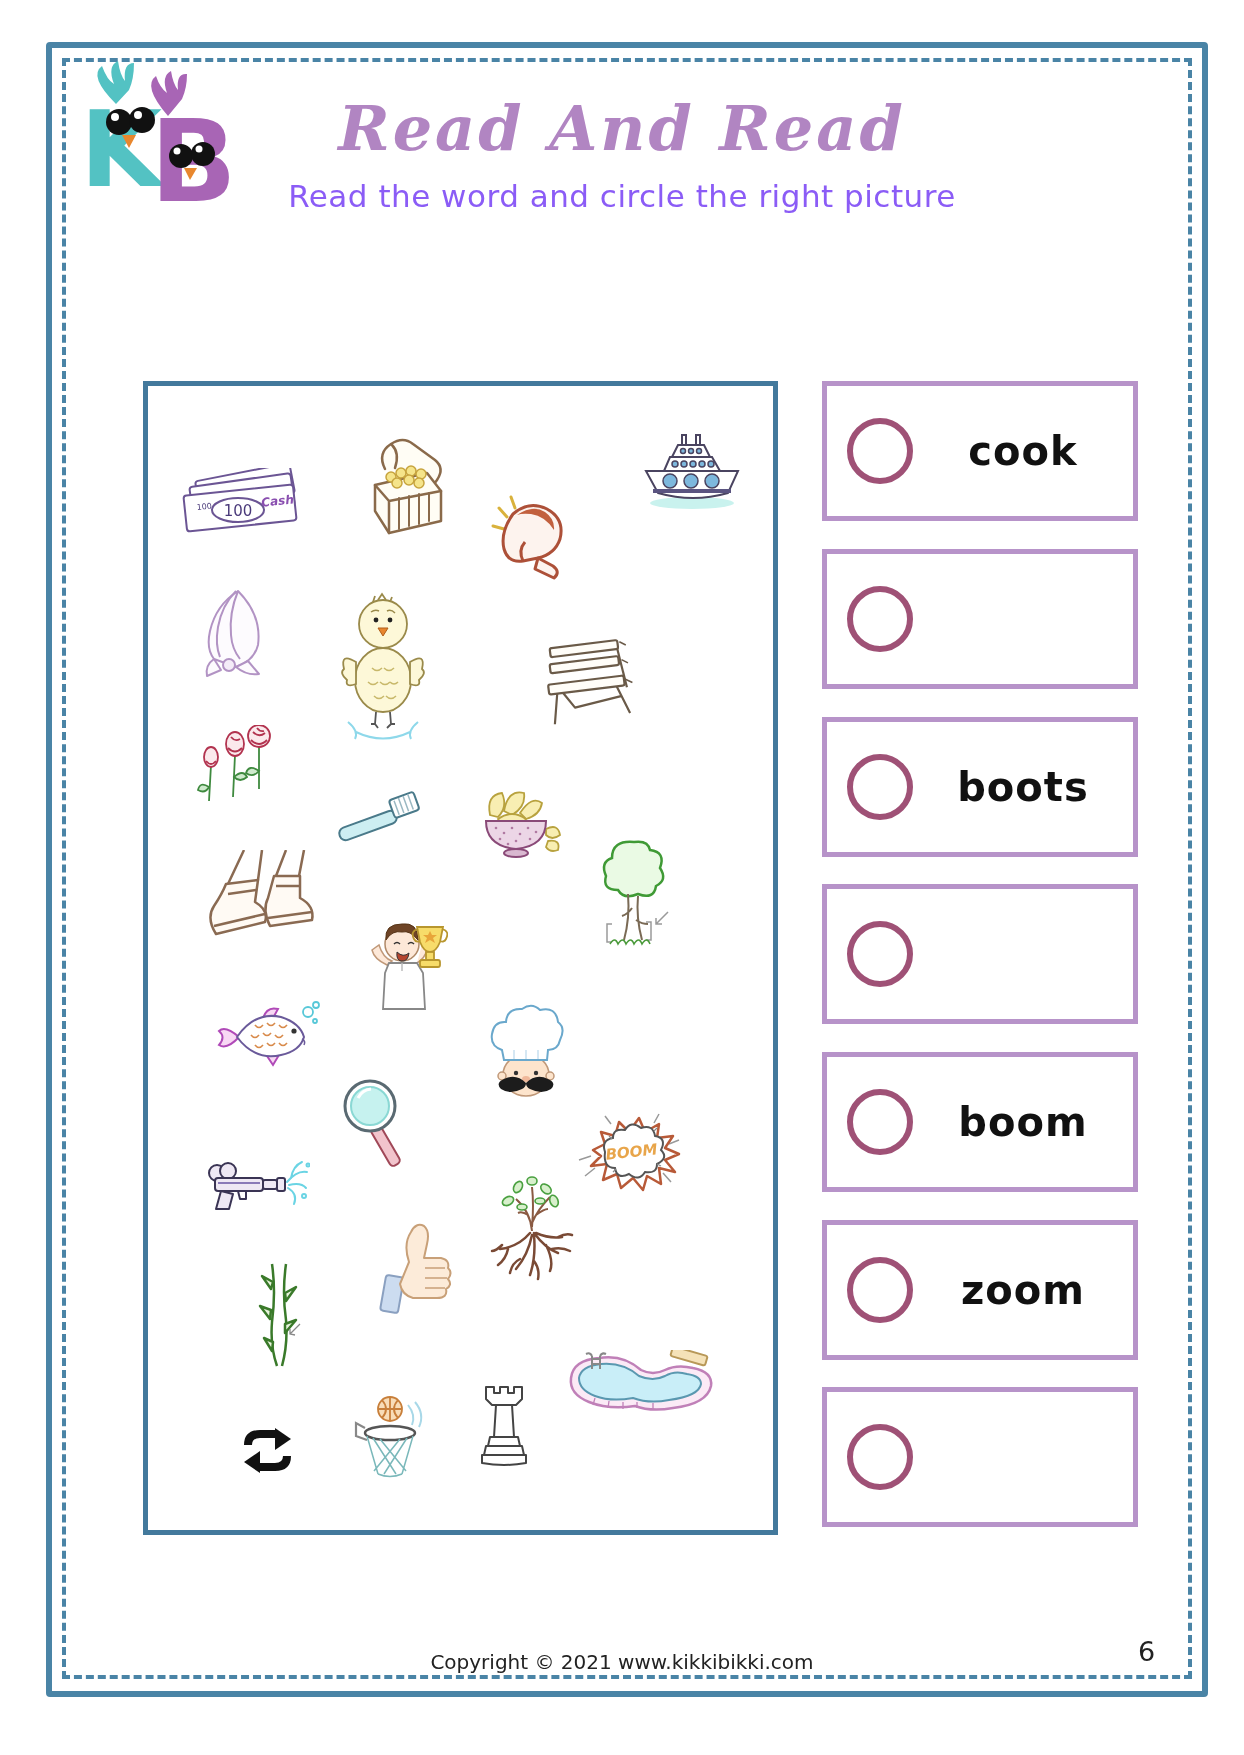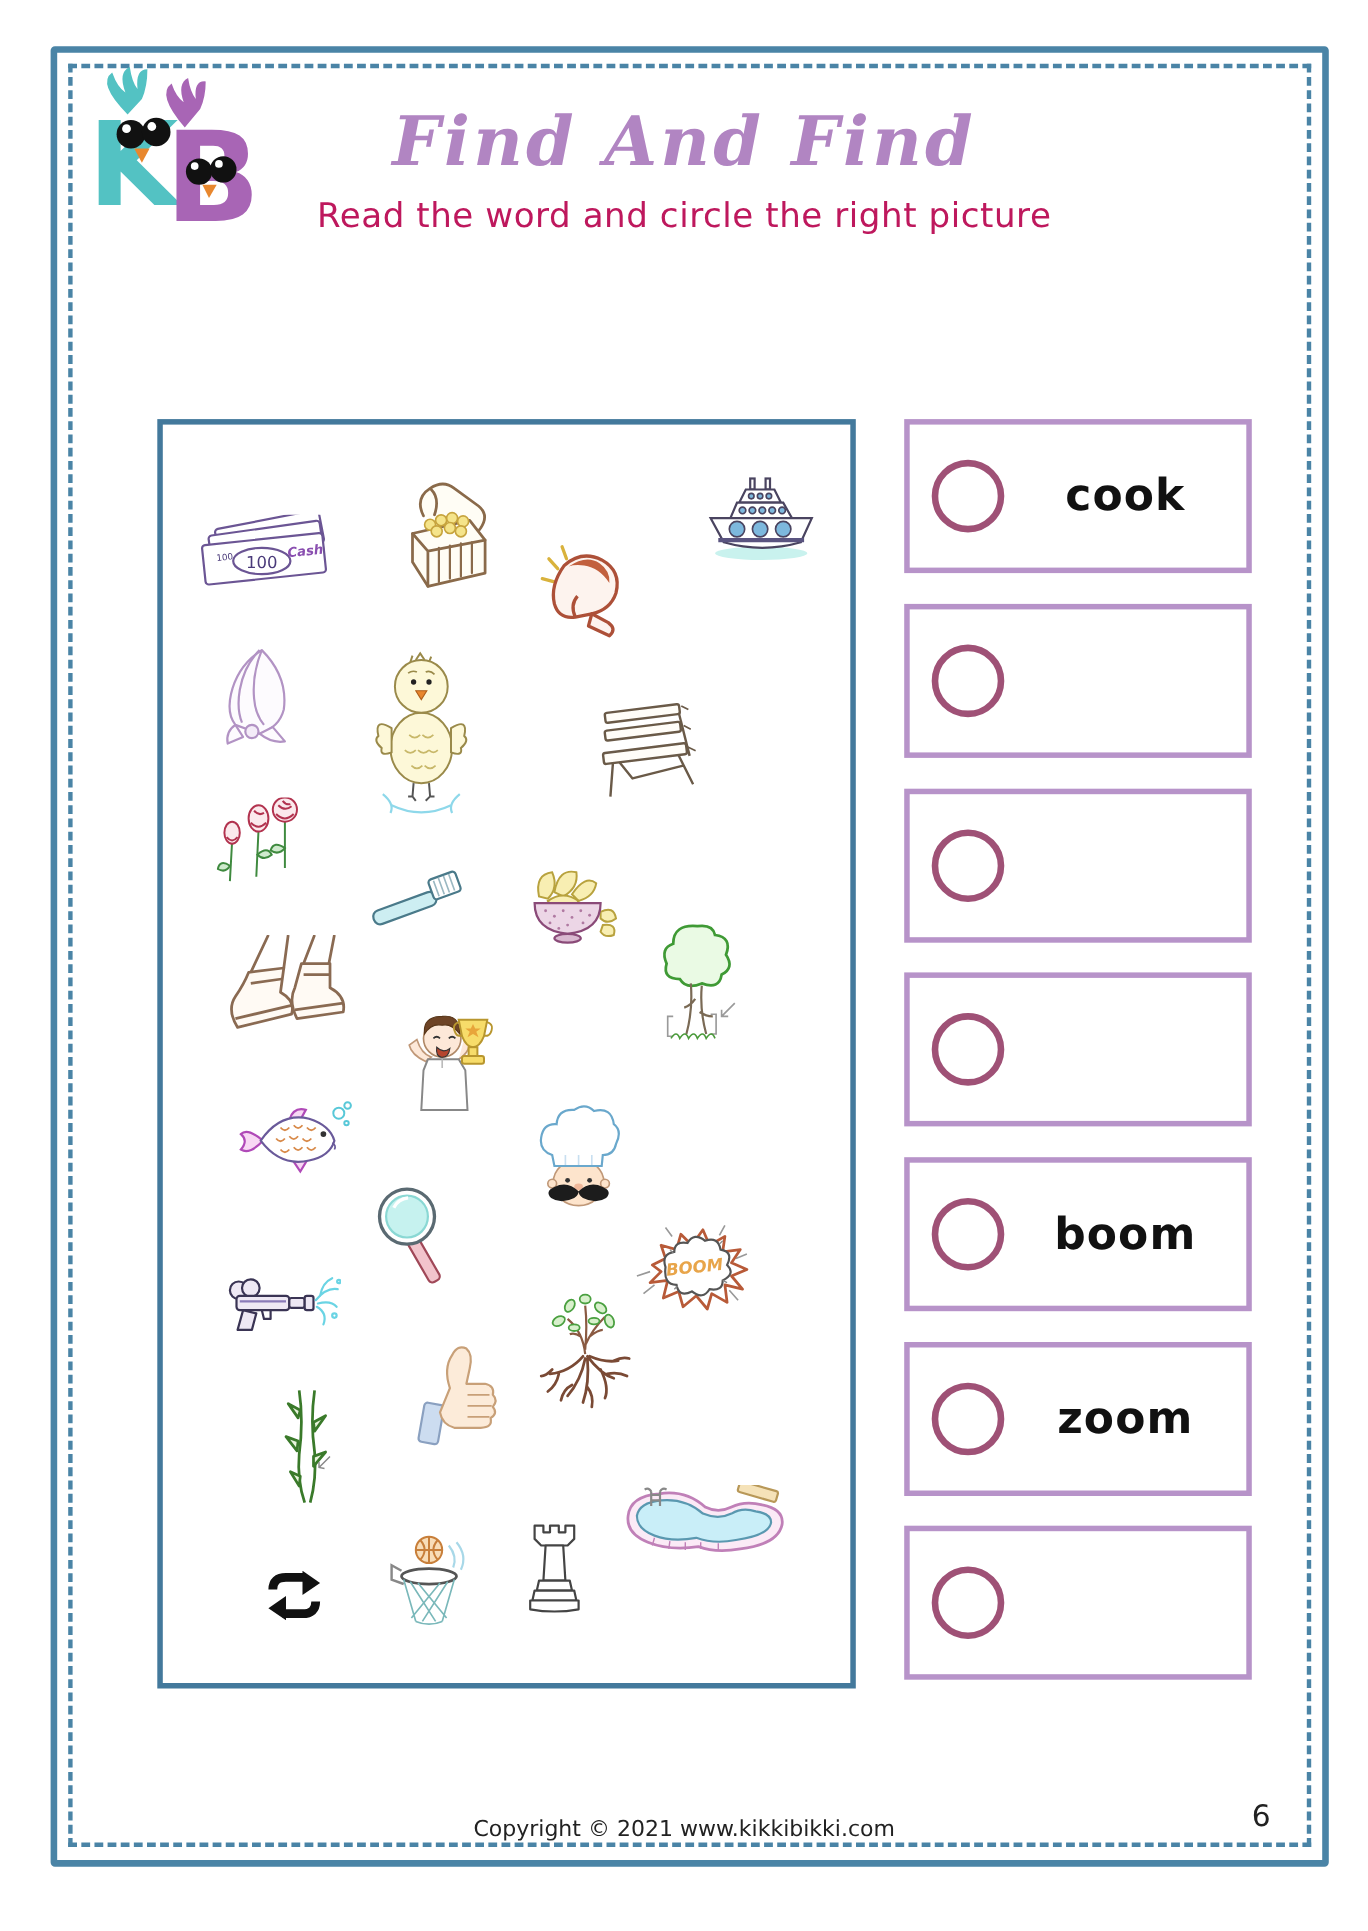--- a/index.html
+++ b/index.html
@@ -10,21 +10,21 @@
   }
   .frame-solid{position:absolute;left:46px;top:42px;right:36px;bottom:58px;
     border:6px solid #4a84a6;border-radius:4px;}
   .frame-dashed{position:absolute;left:62px;top:58px;right:52px;bottom:76px;
     border:4px dashed #4a84a6;}
   .logo{position:absolute;left:70px;top:56px;}
   .title{position:absolute;top:92px;left:0;right:0;text-align:center;
     font-family:"DejaVu Serif","Liberation Serif",serif;font-style:italic;
     font-size:62px;color:#b185c2;letter-spacing:3px;font-weight:bold;}
   .subtitle{position:absolute;top:178px;left:0;right:0;text-align:center;
-    font-size:31px;color:#be185d;letter-spacing:0.5px;}
+    font-size:31px;color:#8b5cf6;letter-spacing:0.5px;}
   .picture-box{position:absolute;left:143px;top:381px;width:635px;height:1154px;
     border:5px solid #43799c;background:#fff;box-sizing:border-box;}
   .pic{position:absolute;}
   .word-box{position:absolute;left:822px;width:316px;height:140px;
     border:5px solid #b793c9;background:#fff;box-sizing:border-box;
     display:flex;align-items:center;}
   .option-circle{width:54px;height:54px;border:6px solid #9f5176;border-radius:50%;
     margin-left:20px;flex:0 0 auto;background:#fff;}
   .word-label{flex:1;text-align:center;font-size:40px;font-weight:bold;color:#111;
     letter-spacing:1px;}
@@ -53,21 +53,21 @@
   </g>
   <g>
     <circle cx="111" cy="100" r="12" fill="#111"></circle>
       <circle cx="133" cy="98" r="12" fill="#111"></circle>
     <circle cx="107" cy="95" r="3.5" fill="#fff"></circle>
       <circle cx="129" cy="93" r="3.5" fill="#fff"></circle>
     <path d="M114 112 L127 112 L120 124 Z" fill="#e8872e"></path>
   </g>
 </svg>
 
-<div class="title">Find And Find</div>
+<div class="title">Read And Read</div>
 <div class="subtitle">Read the word and circle the right picture</div>
 
 <div class="picture-box">
 
   <svg class="pic" style="left:27px;top:82px" width="133" height="75" viewBox="0 0 133 75">
     <g fill="#fff" stroke="#6b5594" stroke-width="2">
       <rect x="22" y="4" width="96" height="30" rx="3" transform="rotate(-11 70 19)"></rect>
       <rect x="16" y="12" width="102" height="32" rx="3" transform="rotate(-8 67 28)"></rect>
       <rect x="10" y="22" width="110" height="36" rx="3" transform="rotate(-6 65 40)"></rect>
       <ellipse cx="63" cy="42" rx="26" ry="12" fill="none"></ellipse>
@@ -427,20 +427,21 @@
 
 <div class="word-box" style="top:381px">
   <span class="option-circle"></span>
   <span class="word-label">cook</span>
 </div>
 <div class="word-box" style="top:549px">
   <span class="option-circle"></span>
 </div>
 <div class="word-box" style="top:717px">
   <span class="option-circle"></span>
+  <span class="word-label">boots</span>
 </div>
 <div class="word-box" style="top:884px">
   <span class="option-circle"></span>
 </div>
 <div class="word-box" style="top:1052px">
   <span class="option-circle"></span>
   <span class="word-label">boom</span>
 </div>
 <div class="word-box" style="top:1220px">
   <span class="option-circle"></span>

